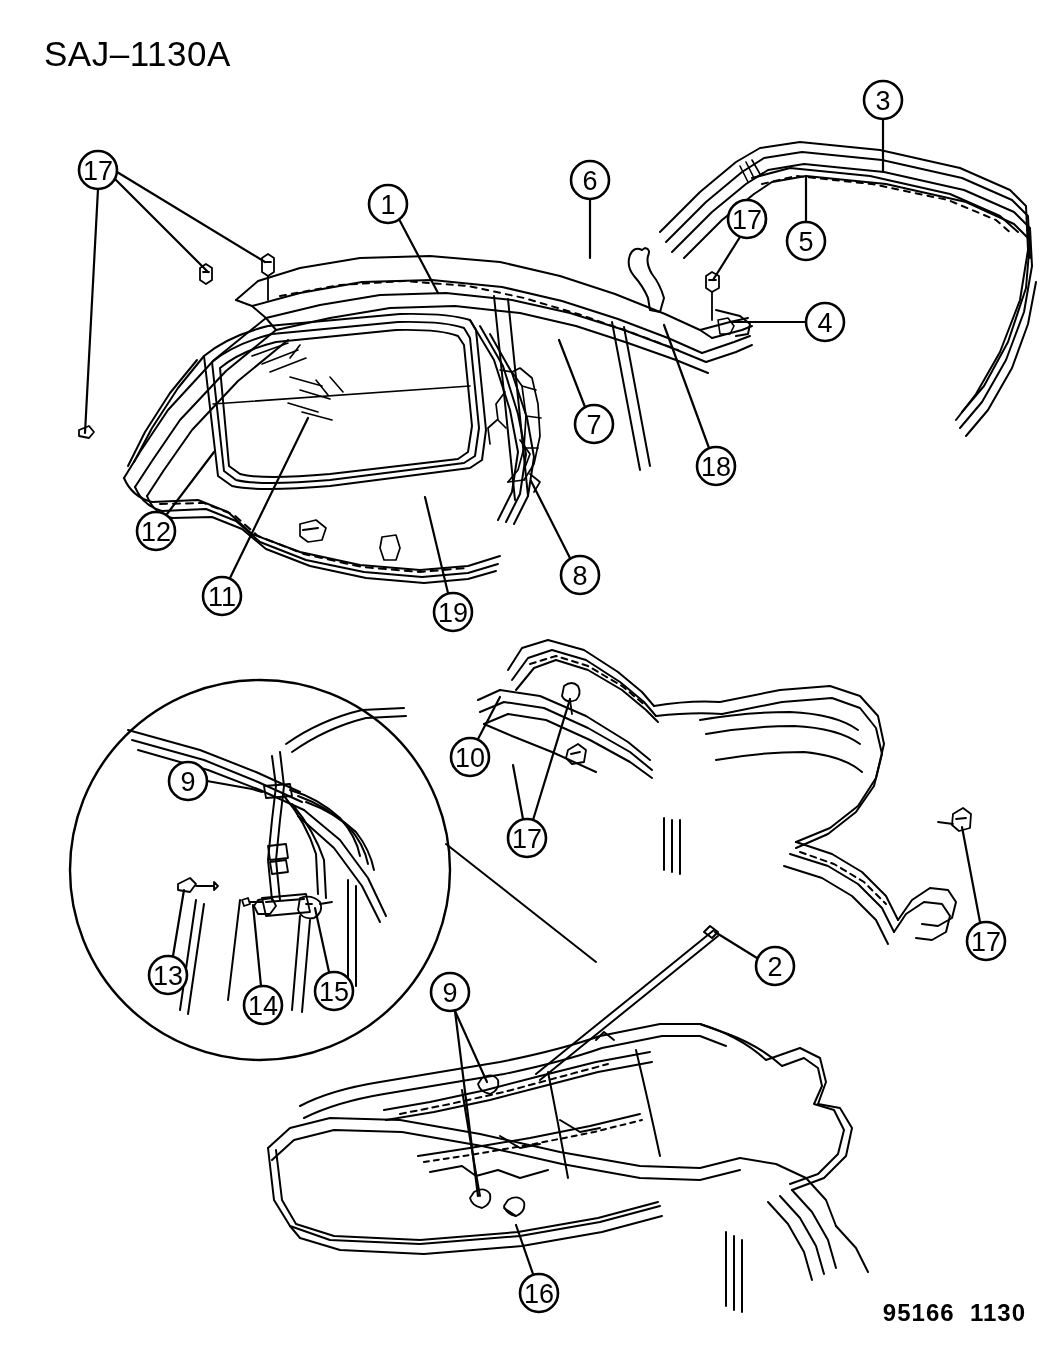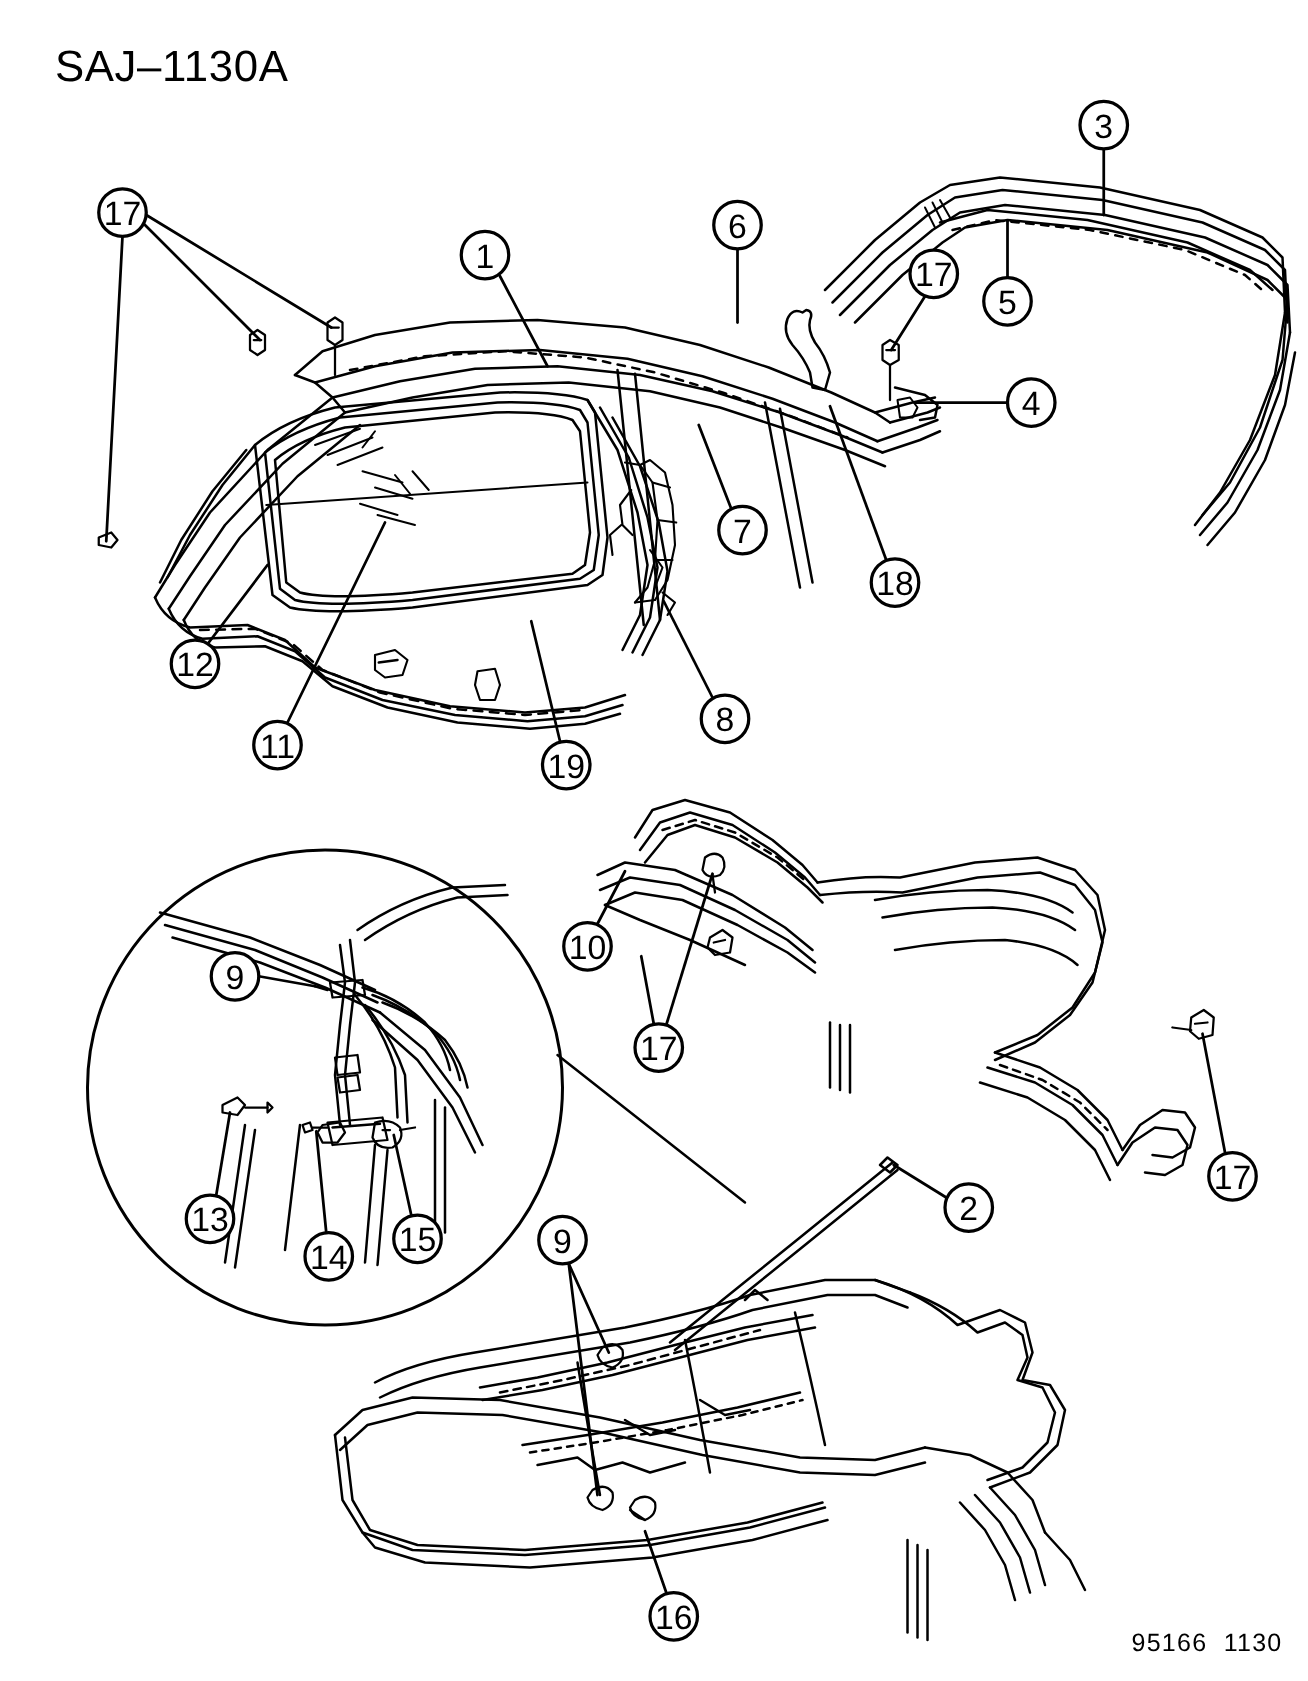--- a/index.html
+++ b/index.html
@@ -31,22 +31,22 @@
     letter-spacing: 0.5px;
     font-family: "Liberation Sans", sans-serif;
     font-weight: 400;
     white-space: pre;
     margin-top: 20px;
   }
   .sheet-footer {
     position: absolute;
     right: 20px;
     bottom: 18px;
-    font-size: 20px;
-    font-weight: normal;
+    font-size: 24px;
+    font-weight: bold;
     letter-spacing: 1px;
     font-family: "Liberation Sans", sans-serif;
     white-space: pre;
   }
   svg.art {
     position: absolute;
     left: 0; top: 0;
     width: 1046px;
     height: 1345px;
   }

